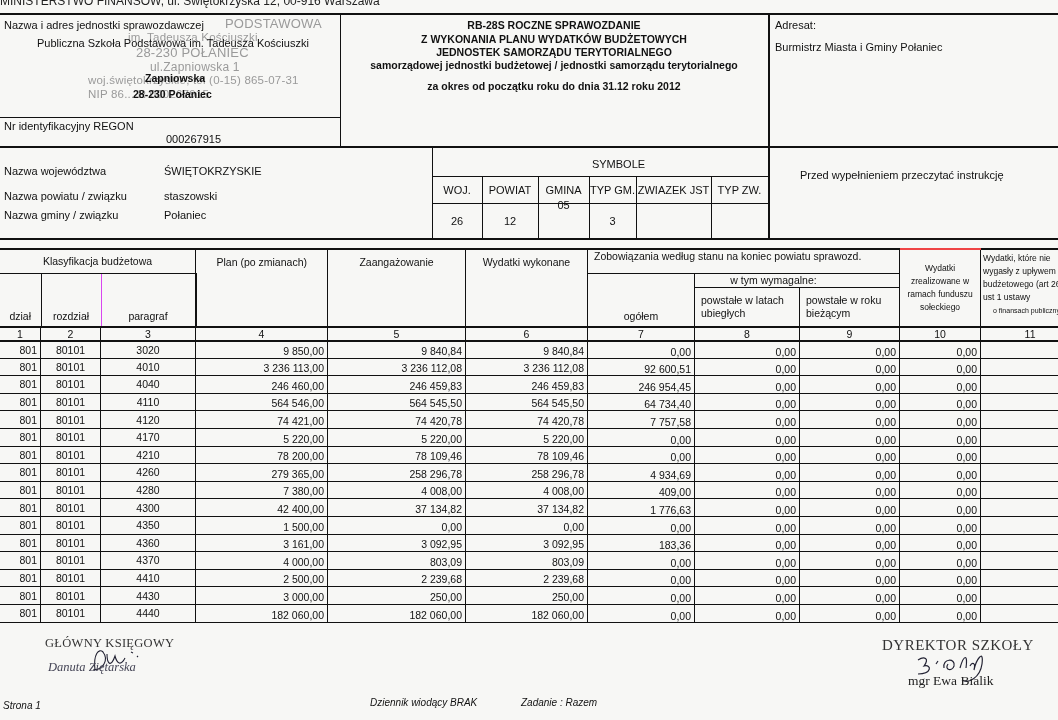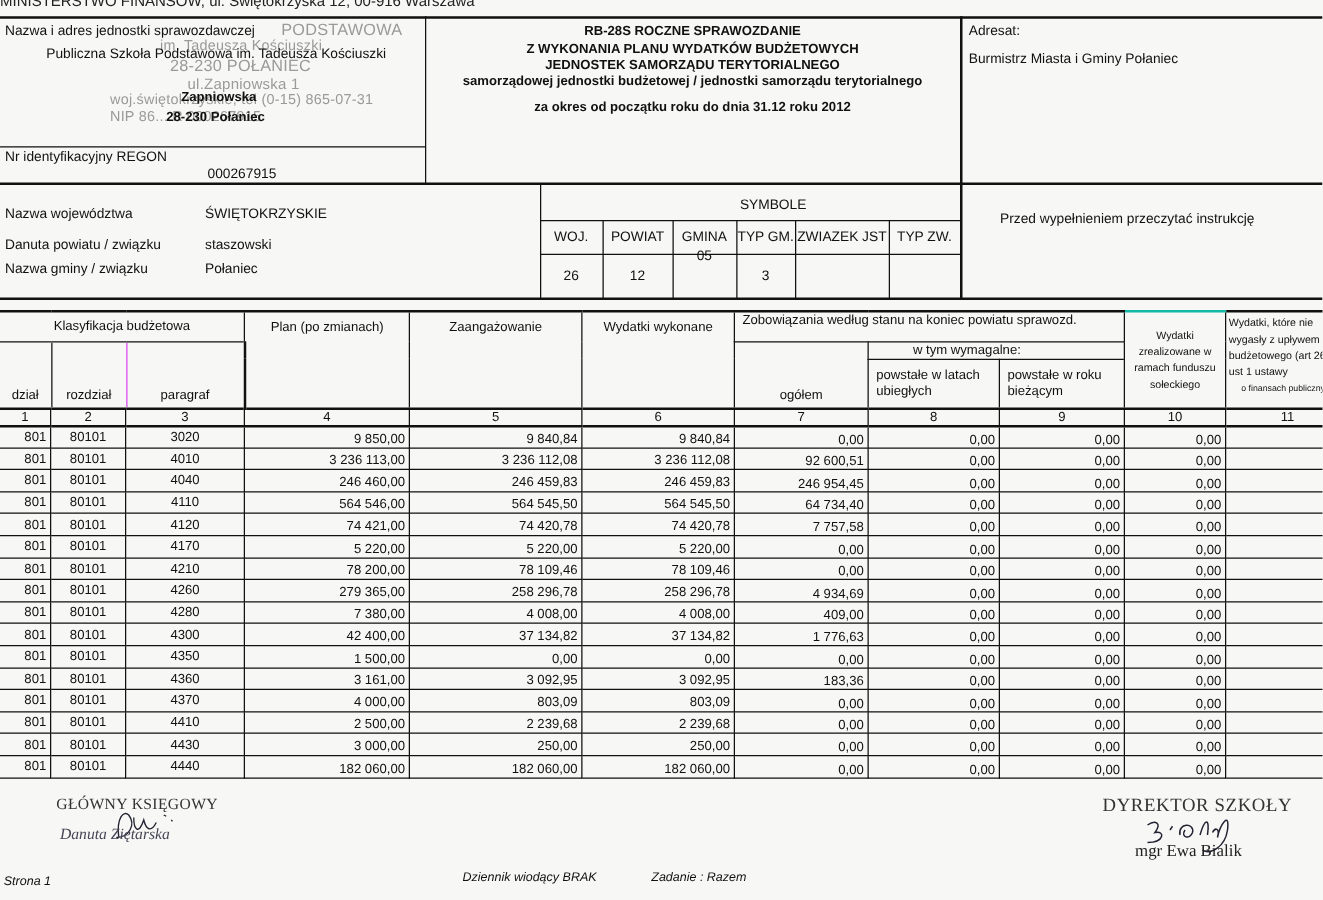--- a/index.html
+++ b/index.html
@@ -70,21 +70,21 @@
 </div>
 
 <div>
   <div class="txt" style="left:775px;top:19px;">Adresat:</div>
   <div class="txt" style="left:775px;top:41px;">Burmistrz Miasta i Gminy  Połaniec</div>
 </div>
 
 <div>
   <div class="txt" style="left:4px;top:165px;">Nazwa województwa</div>
   <div class="txt" style="left:164px;top:165px;">ŚWIĘTOKRZYSKIE</div>
-  <div class="txt" style="left:4px;top:190px;">Danuta powiatu / związku</div>
+  <div class="txt" style="left:4px;top:190px;">Nazwa powiatu / związku</div>
   <div class="txt" style="left:164px;top:190px;">staszowski</div>
   <div class="txt" style="left:4px;top:209px;">Nazwa gminy / związku</div>
   <div class="txt" style="left:164px;top:209px;">Połaniec</div>
 </div>
 
 <div>
   <div class="vline" style="left:432px;top:147px;width:1px;height:92px;"></div>
   <div class="vline" style="left:768px;top:147px;width:2px;height:92px;"></div>
   <div class="hline" style="left:432px;top:176px;width:336px;height:1px;"></div>
   <div class="hline" style="left:432px;top:203px;width:336px;height:1px;"></div>
@@ -129,21 +129,21 @@
     <col style="width:81px">
       <col style="width:99px">
   </colgroup>
   <tbody>
       <tr class="hdr" style="height:24px;">
     <td colspan="3" style="border-top:2px solid #111;">Klasyfikacja budżetowa</td>
     <td rowspan="3" style="vertical-align:top;padding-top:6px;border-top:2px solid #111;">Plan (po zmianach)</td>
     <td rowspan="3" style="vertical-align:top;padding-top:6px;border-top:2px solid #111;">Zaangażowanie</td>
     <td rowspan="3" style="vertical-align:top;padding-top:6px;border-top:2px solid #111;">Wydatki wykonane</td>
     <td colspan="3" style="height:16px;text-align:left;padding-left:6px;border-top:2px solid #111;vertical-align:top;">Zobowiązania według stanu na koniec powiatu sprawozd.</td>
-    <td rowspan="3" class="small wrap" style="border-top:2px solid #14b8a6;">Wydatki zrealizowane w ramach funduszu sołeckiego</td>
+    <td rowspan="3" class="small wrap" style="border-top:2px solid #ef4444;">Wydatki zrealizowane w ramach funduszu sołeckiego</td>
     <td rowspan="3" class="small wrap" style="border-top:2px solid #111;text-align:left;padding-left:2px;vertical-align:top;padding-top:2px;">
       <span>Wydatki, które nie wygasły z upływem roku budżetowego (art 263 ust 1 ustawy</span><br>
       <span class="tiny" style="padding-left:10px;">o finansach publicznych</span>
     </td>
   </tr>
   <tr class="hdr" style="height:14px;">
     <td colspan="3" rowspan="2" style="border-right:2px solid #111;padding:0;">
       <table style="width:100%;border-collapse:collapse;height:52px;">
         <tbody>
               <tr>

